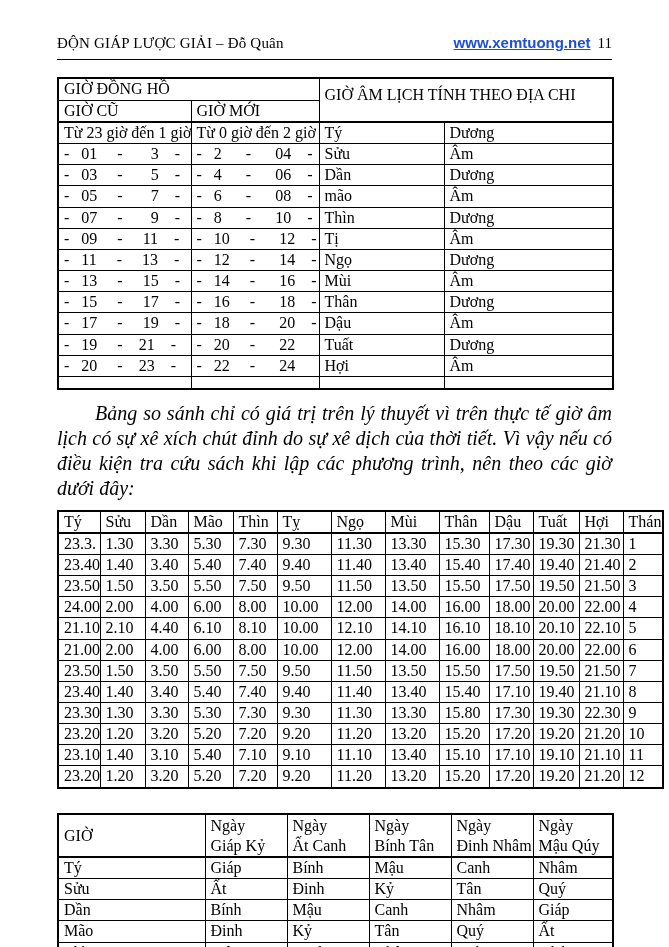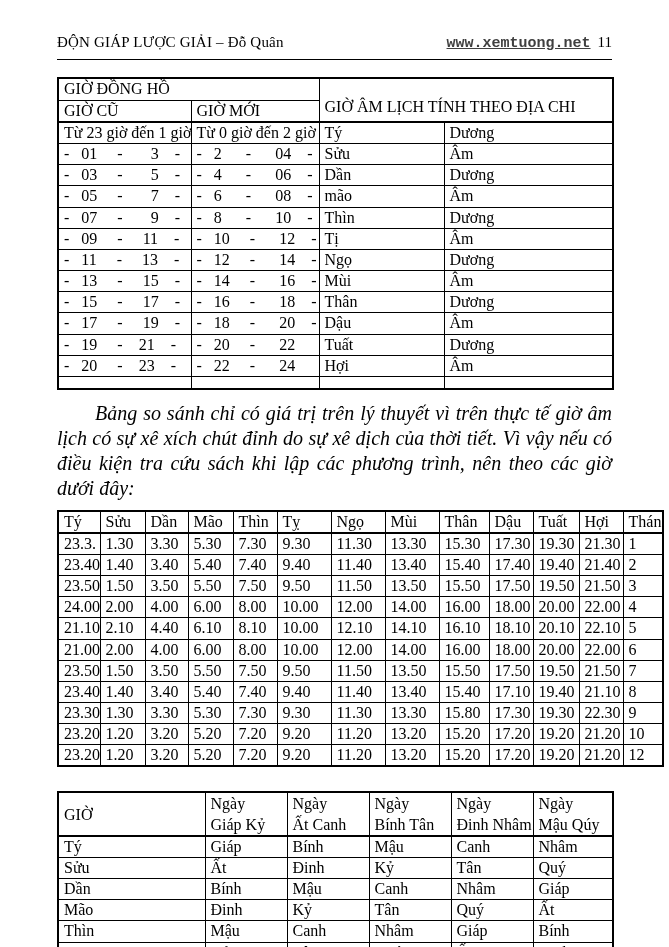--- a/index.html
+++ b/index.html
@@ -10,39 +10,39 @@
     color: #000;
     overflow: hidden;
   }
   .page { width: 669px; height: 813px; padding: 34px 57px 0 57px; }
 
   
   .page-header { display: flex; justify-content: space-between; align-items: baseline; }
   .doc-title { font-size: 15px; letter-spacing: .2px; }
   .header-right { display: flex; align-items: baseline; gap: 7px; }
   .site-link {
-    font-family: Liberation Mono, monospace;
+    font-family: Liberation Sans, sans-serif;
     font-weight: bold; font-size: 15px;
-    color: #404040; text-decoration: underline;
+    color: #1d4ed8; text-decoration: underline;
   }
   .page-num { font-size: 15px; }
   .header-rule { border-bottom: 1.5px solid #000; margin-top: 7px; }
 
   
   table { border-collapse: collapse; table-layout: fixed; width: 555px; font-size: 16px; }
   td, th { border: 1px solid #000; font-weight: normal; text-align: left;
            padding: 0 5px; line-height: 1.26; overflow: hidden; white-space: nowrap; }
   table { border: 2px solid #000; }
 
   
   .clock-table { margin-top: 17px; }
   .clock-table td { height: 19.5px; vertical-align: middle; }
   .clock-table .hdr { height: 22px; }
   .clock-table .subhdr { height: 22px; border-bottom: 2px solid #000; }
-  .clock-table .lunar-hdr { border-bottom: 2px solid #000; vertical-align: top; padding-top: 18px; }
+  .clock-table .lunar-hdr { border-bottom: 2px solid #000; vertical-align: top; padding-top: 6px; }
   .col-old, .col-new { white-space: pre; }
   .clock-table .filler td { height: 13px; border-top: none; }
 
   
   .para { font-size: 20px; line-height: 1.24; text-align: justify; margin-top: 11px; text-indent: 38px; font-style: italic; }
   .para-2 { margin-top: 29px; text-align: left; }
 
   
   .hours-table { margin-top: 9px; }
   .hours-table th { height: 22px; border-bottom: 2px solid #000; }
@@ -349,20 +349,35 @@
           <td>9.20</td>
           <td>11.20</td>
           <td>13.20</td>
           <td>15.20</td>
           <td>17.20</td>
           <td>19.20</td>
           <td>21.20</td>
           <td>10</td>
         </tr>
         <tr>
+          <td>23.10</td>
+          <td>1.40</td>
+          <td>3.10</td>
+          <td>5.40</td>
+          <td>7.10</td>
+          <td>9.10</td>
+          <td>11.10</td>
+          <td>13.40</td>
+          <td>15.10</td>
+          <td>17.10</td>
+          <td>19.10</td>
+          <td>21.10</td>
+          <td>11</td>
+        </tr>
+        <tr>
           <td>23.20</td>
           <td>1.20</td>
           <td>3.20</td>
           <td>5.20</td>
           <td>7.20</td>
           <td>9.20</td>
           <td>11.20</td>
           <td>13.20</td>
           <td>15.20</td>
           <td>17.20</td>

